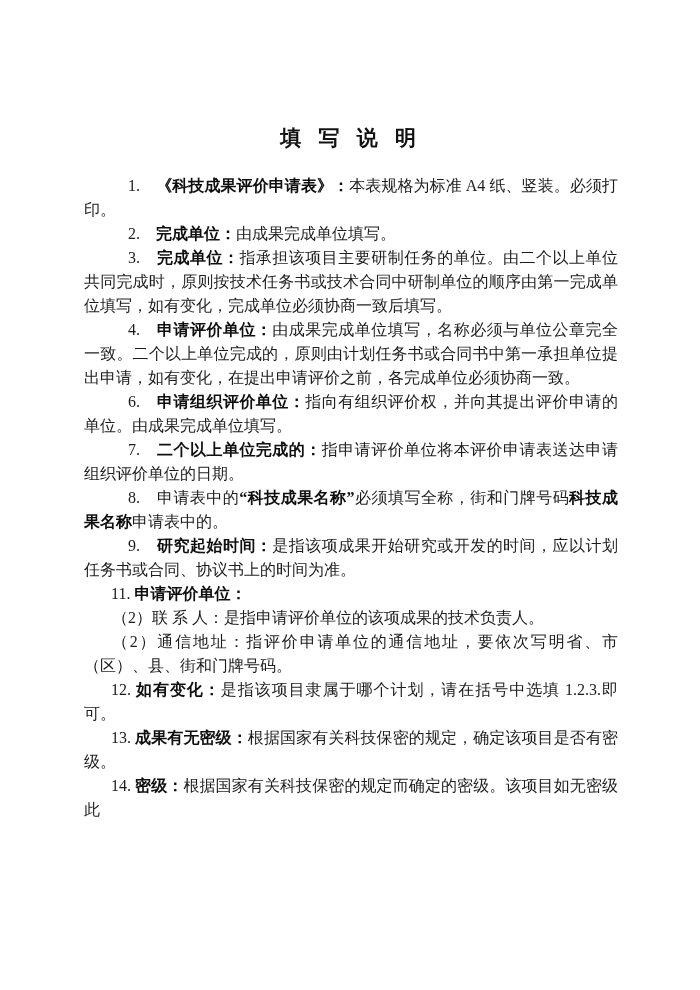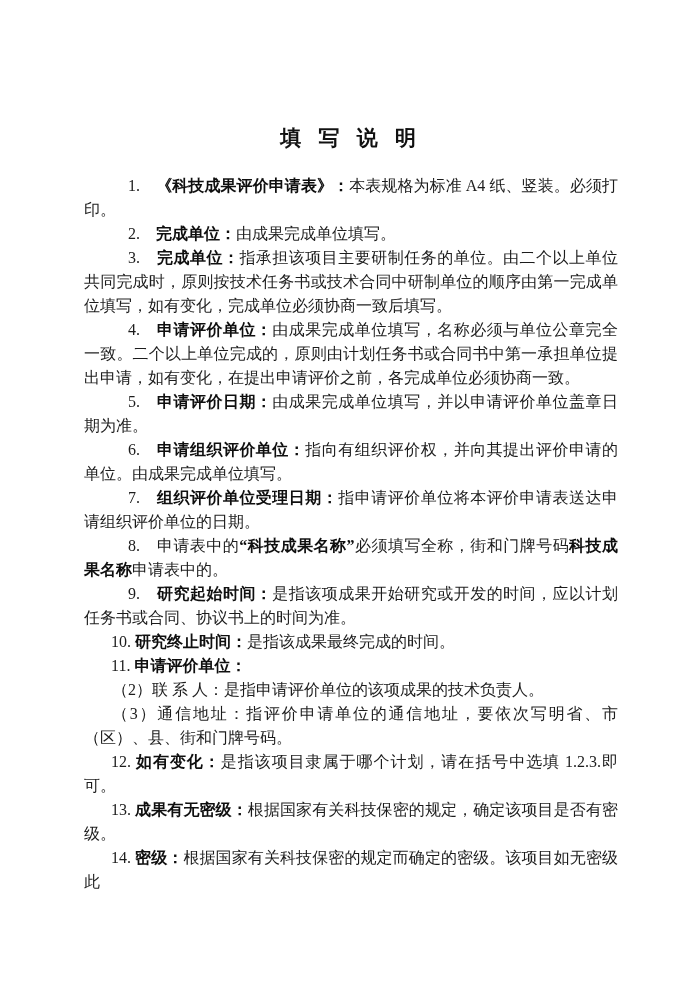--- a/index.html
+++ b/index.html
@@ -52,27 +52,25 @@
 <body>
 
 <div class="page">
   <h1 class="doc-title">填 写 说 明</h1>
 
   <div class="content" id="content">
       <p class="para indent-lg"><span>1.　</span><span class="b">《科技成果评价申请表》：</span><span>本表规格为标准 A4 纸、竖装。必须打印。</span></p>
       <p class="para indent-lg"><span>2.　</span><span class="b">完成单位：</span><span>由成果完成单位填写。</span></p>
       <p class="para indent-lg"><span>3.　</span><span class="b">完成单位：</span><span>指承担该项目主要研制任务的单位。由二个以上单位共同完成时，原则按技术任务书或技术合同中研制单位的顺序由第一完成单位填写，如有变化，完成单位必须协商一致后填写。</span></p>
       <p class="para indent-lg"><span>4.　</span><span class="b">申请评价单位：</span><span>由成果完成单位填写，名称必须与单位公章完全一致。二个以上单位完成的，原则由计划任务书或合同书中第一承担单位提出申请，如有变化，在提出申请评价之前，各完成单位必须协商一致。</span></p>
-      <p class="para indent-lg"><span>5.　</span><span class="b">申请评价日期：</span><span>由成果完成单位填写，并以申请评价单位盖章日期为准。</span></p>
       <p class="para indent-lg"><span>6.　</span><span class="b">申请组织评价单位：</span><span>指向有组织评价权，并向其提出评价申请的单位。由成果完成单位填写。</span></p>
-      <p class="para indent-lg"><span>7.　</span><span class="b">组织评价单位受理日期：</span><span>指申请评价单位将本评价申请表送达申请组织评价单位的日期。</span></p>
+      <p class="para indent-lg"><span>7.　</span><span class="b">二个以上单位完成的：</span><span>指申请评价单位将本评价申请表送达申请组织评价单位的日期。</span></p>
       <p class="para indent-lg"><span>8.　</span><span>申请表中的</span><span class="b">“科技成果名称”</span><span>必须填写全称，街和门牌号码</span><span class="b">科技成果名称</span><span>申请表中的。</span></p>
       <p class="para indent-lg"><span>9.　</span><span class="b">研究起始时间：</span><span>是指该项成果开始研究或开发的时间，应以计划任务书或合同、协议书上的时间为准。</span></p>
-      <p class="para indent-md"><span>10. </span><span class="b">研究终止时间：</span><span>是指该成果最终完成的时间。</span></p>
       <p class="para indent-md"><span>11. </span><span class="b">申请评价单位：</span></p>
       <p class="para indent-sm"><span>（2）联 系 人：是指申请评价单位的该项成果的技术负责人。</span></p>
-      <p class="para indent-sm"><span>（3）通信地址：指评价申请单位的通信地址，要依次写明省、市（区）、县、街和门牌号码。</span></p>
+      <p class="para indent-sm"><span>（2）通信地址：指评价申请单位的通信地址，要依次写明省、市（区）、县、街和门牌号码。</span></p>
       <p class="para indent-md"><span>12. </span><span class="b">如有变化：</span><span>是指该项目隶属于哪个计划，请在括号中选填 1.2.3.即可。</span></p>
       <p class="para indent-md"><span>13. </span><span class="b">成果有无密级：</span><span>根据国家有关科技保密的规定，确定该项目是否有密级。</span></p>
       <p class="para indent-md"><span>14. </span><span class="b">密级：</span><span>根据国家有关科技保密的规定而确定的密级。该项目如无密级此</span></p>
     </div>
 
 </div>
 
 </body></html>

